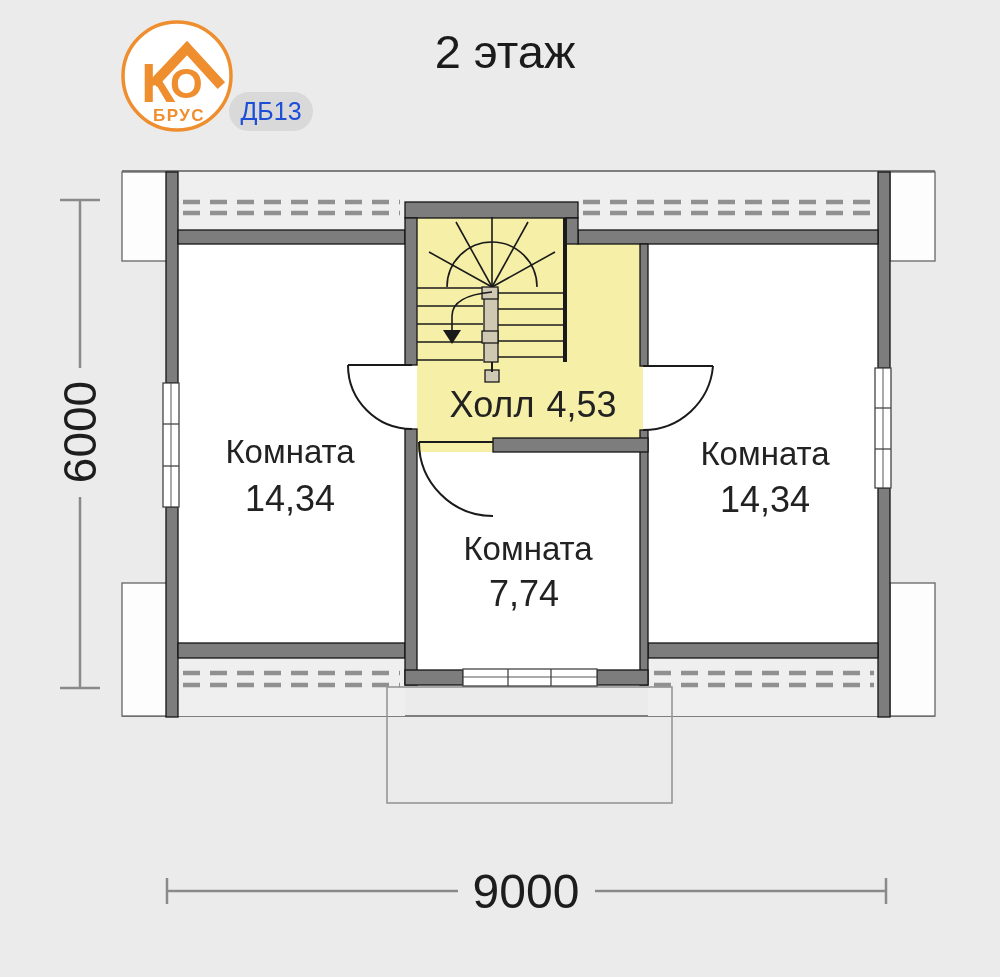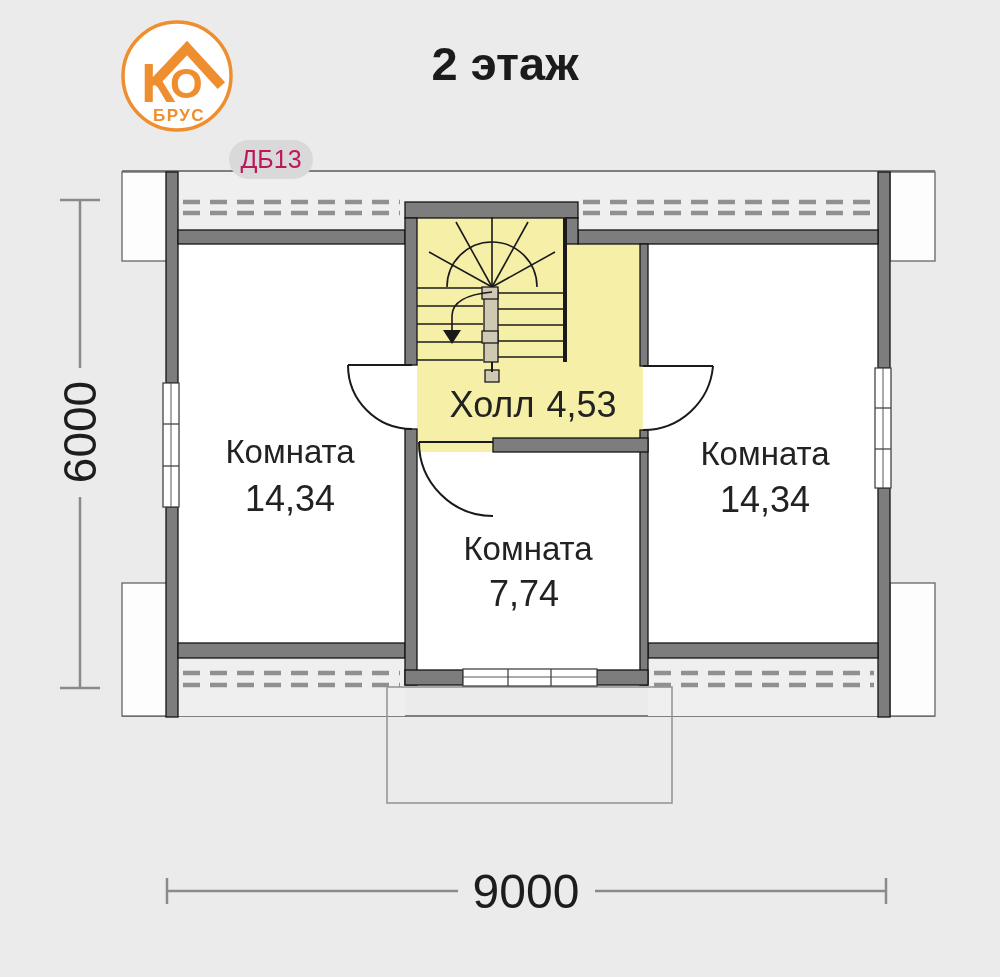--- a/index.html
+++ b/index.html
@@ -2,23 +2,23 @@
 <html><head>
 <meta charset="utf-8">
 <style>
   html,body{margin:0;padding:0;}
   .stage{position:relative;width:1000px;height:977px;background:#ebebeb;overflow:hidden;
          font-family:"Liberation Sans",sans-serif;}
   svg.plan{position:absolute;left:0;top:0;}
   .logo{position:absolute;left:119px;top:18px;width:116px;height:116px;}
   .badge{position:absolute;left:229px;top:92px;width:84px;height:39px;background:#d9d9d9;
          border-radius:20px;display:flex;align-items:center;justify-content:center;
-         font-size:25px;color:#be185d;margin-top:48px;}
+         font-size:25px;color:#1d4ed8;}
   .title{position:absolute;left:350px;top:24px;width:310px;text-align:center;
-         font-size:47px;font-weight:700;color:#1b1b1b;margin-top:12px;}
+         font-size:47px;font-weight:400;color:#1b1b1b;}
   text{font-family:"Liberation Sans",sans-serif;}
   .rn{font-size:33px;fill:#222222;text-anchor:middle;}
   .ra{font-size:36px;fill:#222222;text-anchor:middle;}
   .hallt{font-size:36px;fill:#222222;text-anchor:middle;}
   .dim{font-size:46px;fill:#1d1d1d;text-anchor:middle;}
   .st{stroke:#1a1a1a;stroke-width:1.6;fill:none;}
   .door{stroke:#1a1a1a;stroke-width:2;fill:none;}
   .dimln{stroke:#8a8a8a;stroke-width:2.5;fill:none;}
 </style>
 </head>

